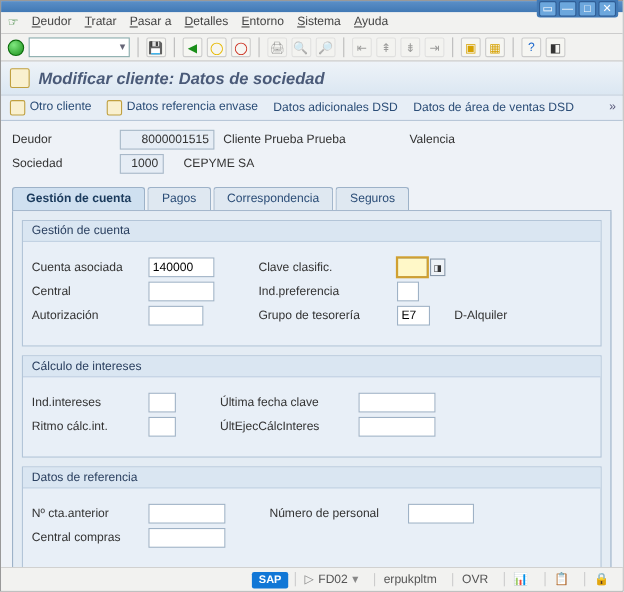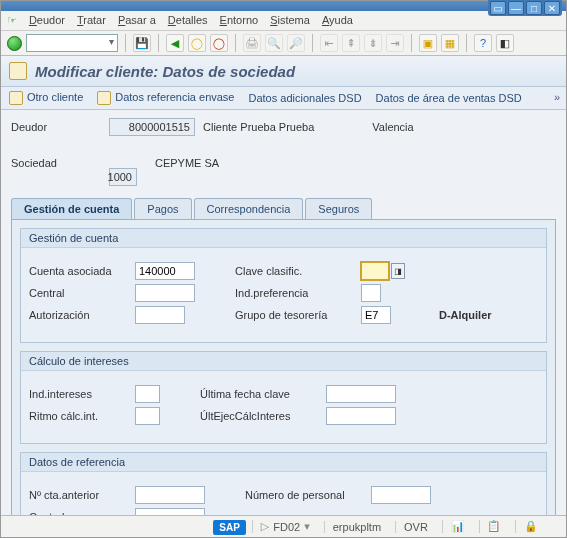--- a/index.html
+++ b/index.html
@@ -38,21 +38,21 @@
   .group-body { padding:14px 8px;}
   .frow { display:flex; align-items:center; margin-bottom:4px; gap:6px;}
   .flbl { width:100px; color:#333;}
   .flbl2 { width:120px; color:#333;}
   .inp { border:1px solid #9fb2c6; background:#fff; height:18px; padding:1px 3px; font-size:11px;}
   .inp.short{width:60px;} .inp.mid{width:70px;} .inp.blank{width:50px;}
   .col { display:flex; gap:40px;}
   .focusfield { display:inline-flex; align-items:center;}
   .focusfield .inp{ width:28px; background:#fff8c8; outline:2px solid #d0a030; outline-offset:-1px;}
   .f4 { width:14px; height:16px; border:1px solid #8898aa; background:#eef2f7; margin-left:2px; display:flex; align-items:center; justify-content:center; font-size:8px; cursor:pointer;}
-  .statusbar { height:22px; background:#f2f2f0; border-top:1px solid #bbb; display:flex; align-items:center; font-size:11px; color:#555; padding:0 20px; gap:6px;}
+  .statusbar { height:22px; background:#f2f2f0; border-top:1px solid #bbb; display:flex; align-items:center; font-size:11px; color:#555; padding:0 4px; gap:6px;}
   .statusbar .saplogo{ margin-left:auto;}
   .statusbar .cell{ border-left:1px solid #ccc; padding:0 8px; display:flex; align-items:center; gap:4px;}
   .sapbadge{background:#1177d6;color:#fff;font-weight:bold;font-size:10px;padding:2px 6px;border-radius:2px;}
 </style>
 </head>
 <body>
 <div class="app">
 
 <div class="titlebar">
   <div class="winbtns">
@@ -125,21 +125,21 @@
 
 <div class="content">
   <div class="hdrrow">
     <div class="lbl">Deudor</div>
     <div class="rofield" style="width:86px;justify-content:flex-end;">8000001515</div>
     <div class="txtval" style="">Cliente Prueba Prueba</div>
     <div class="txtval" style="margin-left:50px;">Valencia</div>
   </div>
   <div class="hdrrow">
     <div class="lbl">Sociedad</div>
-    <div class="rofield" style="width:28px;justify-content:flex-end;margin-top:28px;">1000</div>
+    <div class="rofield" style="width:40px;justify-content:flex-end;">1000</div>
     <div class="txtval" style="margin-left:10px;">CEPYME SA</div>
   </div>
 
   <div class="tabs">
     <div class="tab active">Gestión de cuenta</div>
     <div class="tab">Pagos</div>
     <div class="tab">Correspondencia</div>
     <div class="tab">Seguros</div>
   </div>
 
@@ -171,21 +171,21 @@
                     <span class="f4">◨</span>
                   </span>
             </div>
             <div class="frow">
                   <div class="flbl2">Ind.preferencia</div>
                   <input class="inp" style="width: 20px;">
                 </div>
             <div class="frow">
                   <div class="flbl2">Grupo de tesorería</div>
                   <input class="inp" style="width: 30px;" value="E7">
-                  <span style="margin-left:42px;font-weight:bold;">D-Alquiler</span>
+                  <span style="margin-left:16px;">D-Alquiler</span>
                 </div>
           </div>
         </div>
       </div>
     </div>
 
     <div class="group">
       <div class="group-title">Cálculo de intereses</div>
       <div class="group-body">
         <div class="col">

